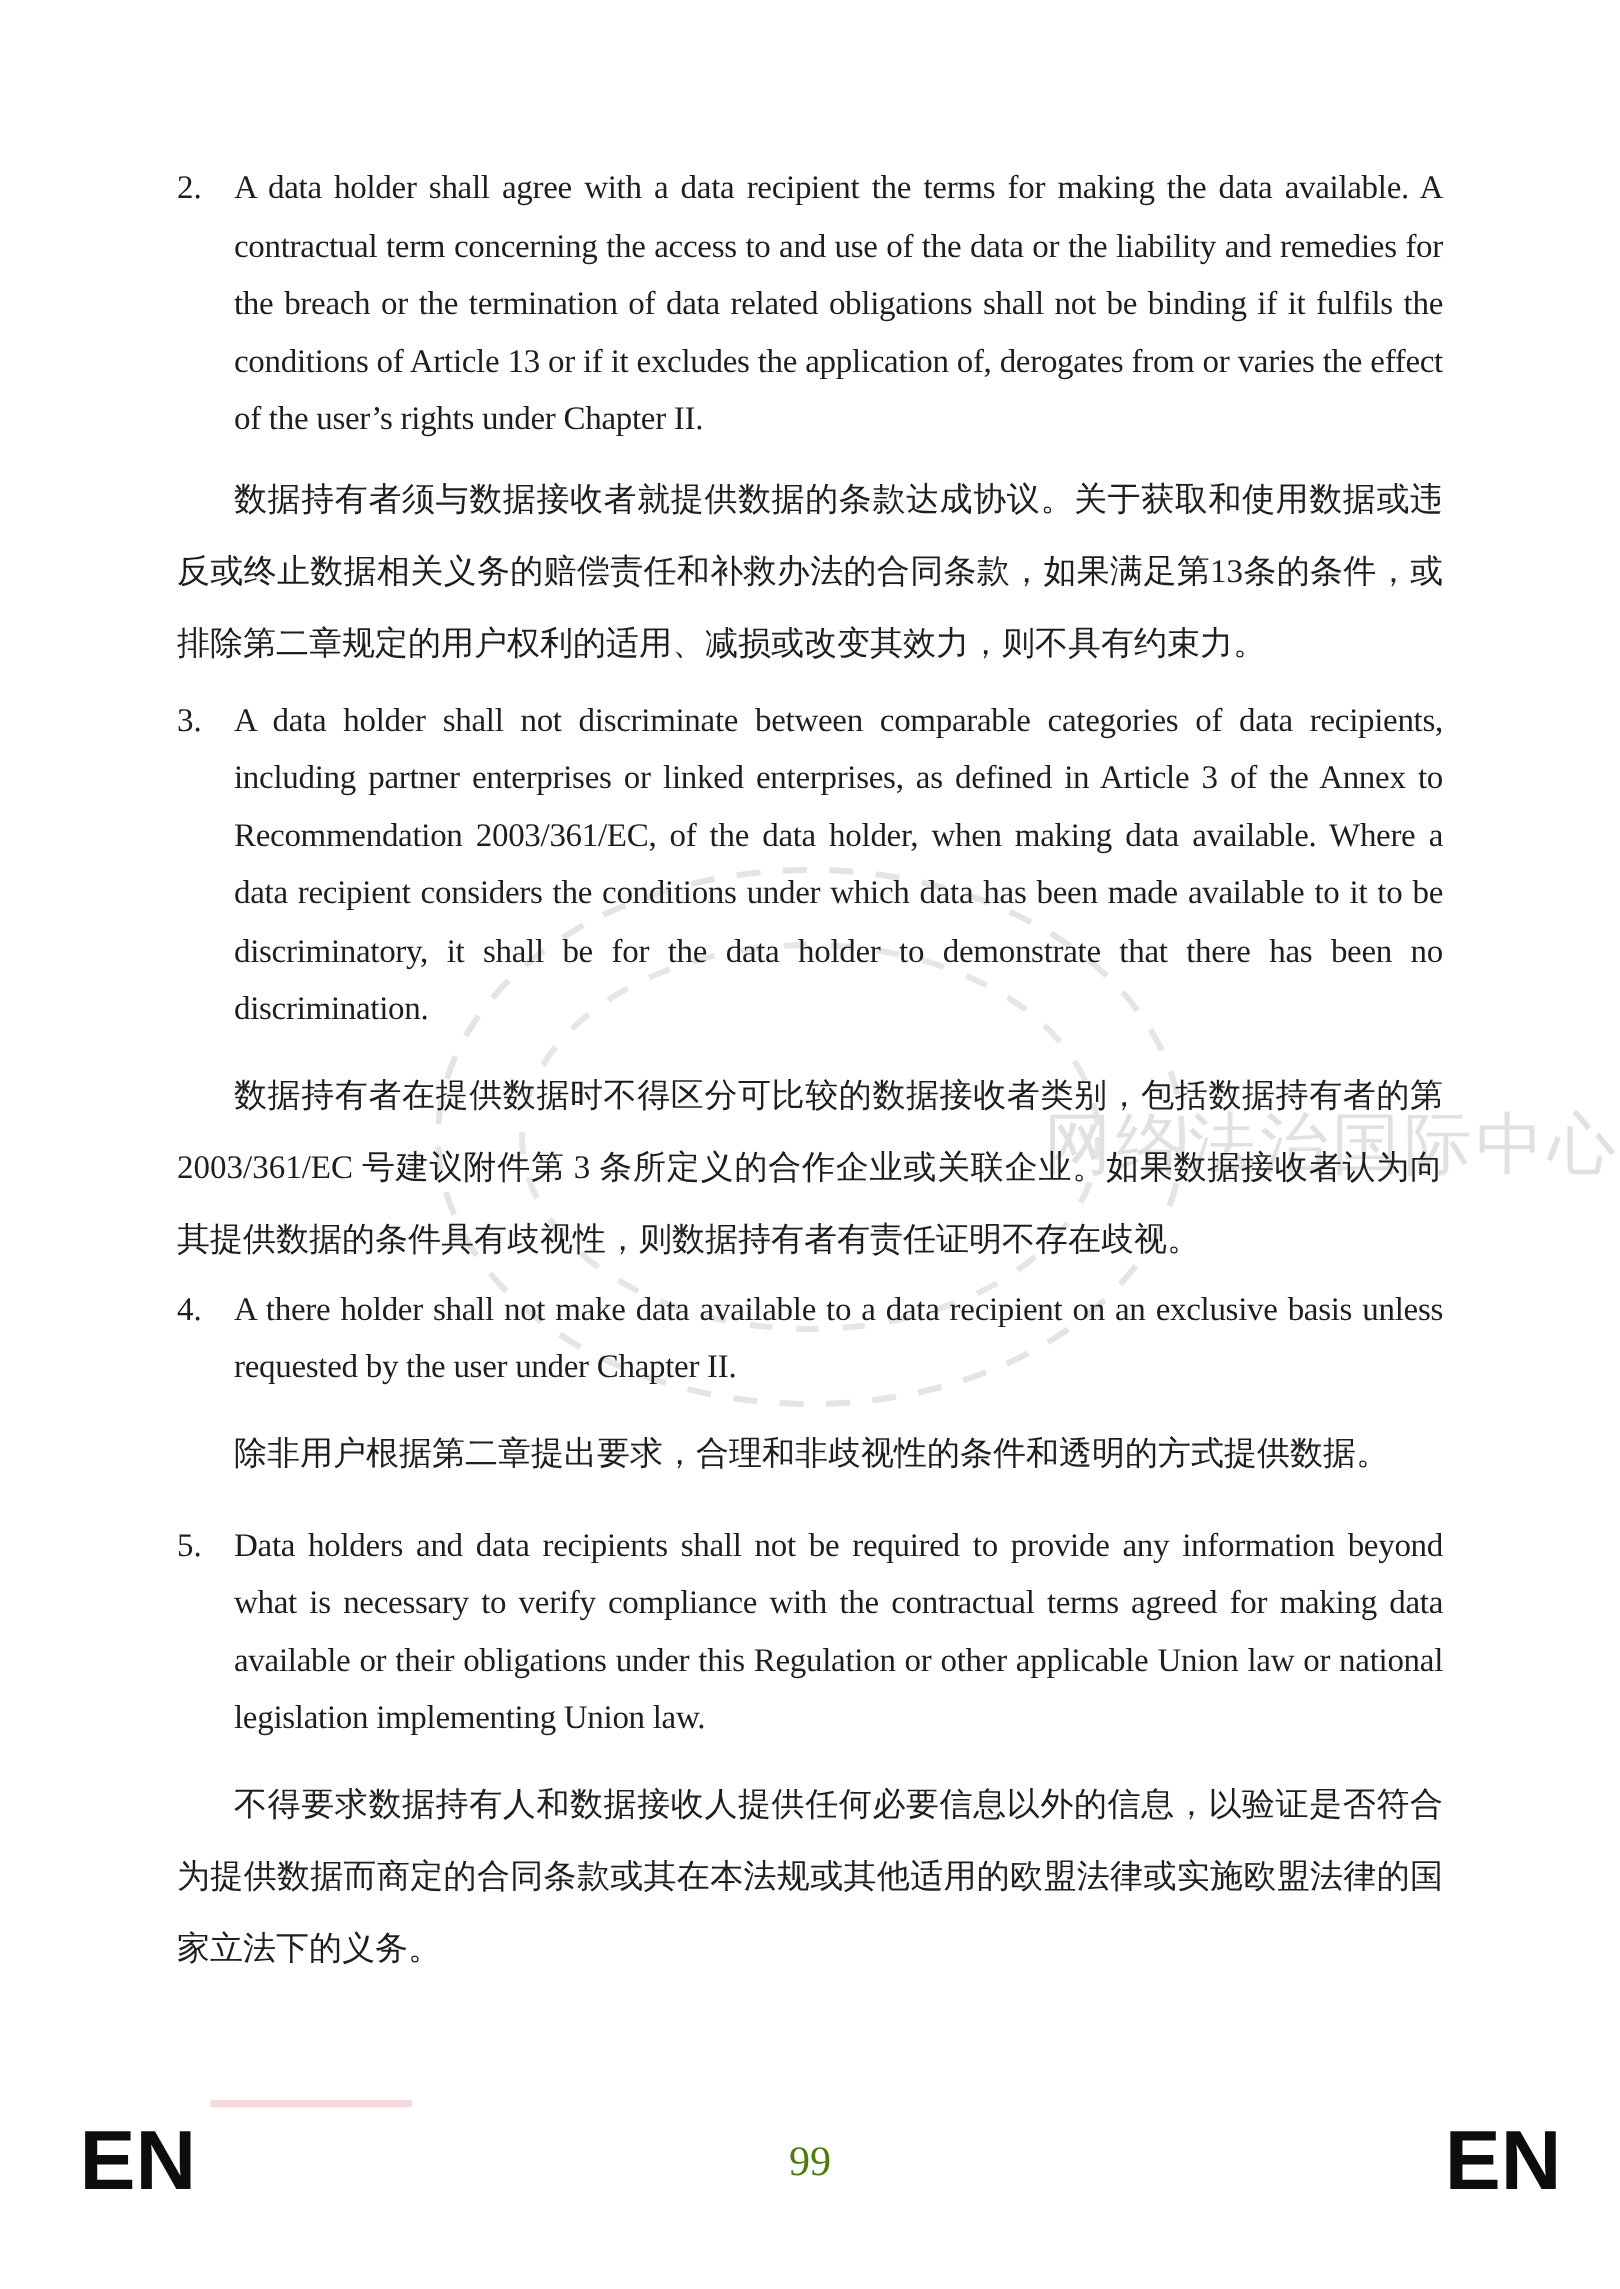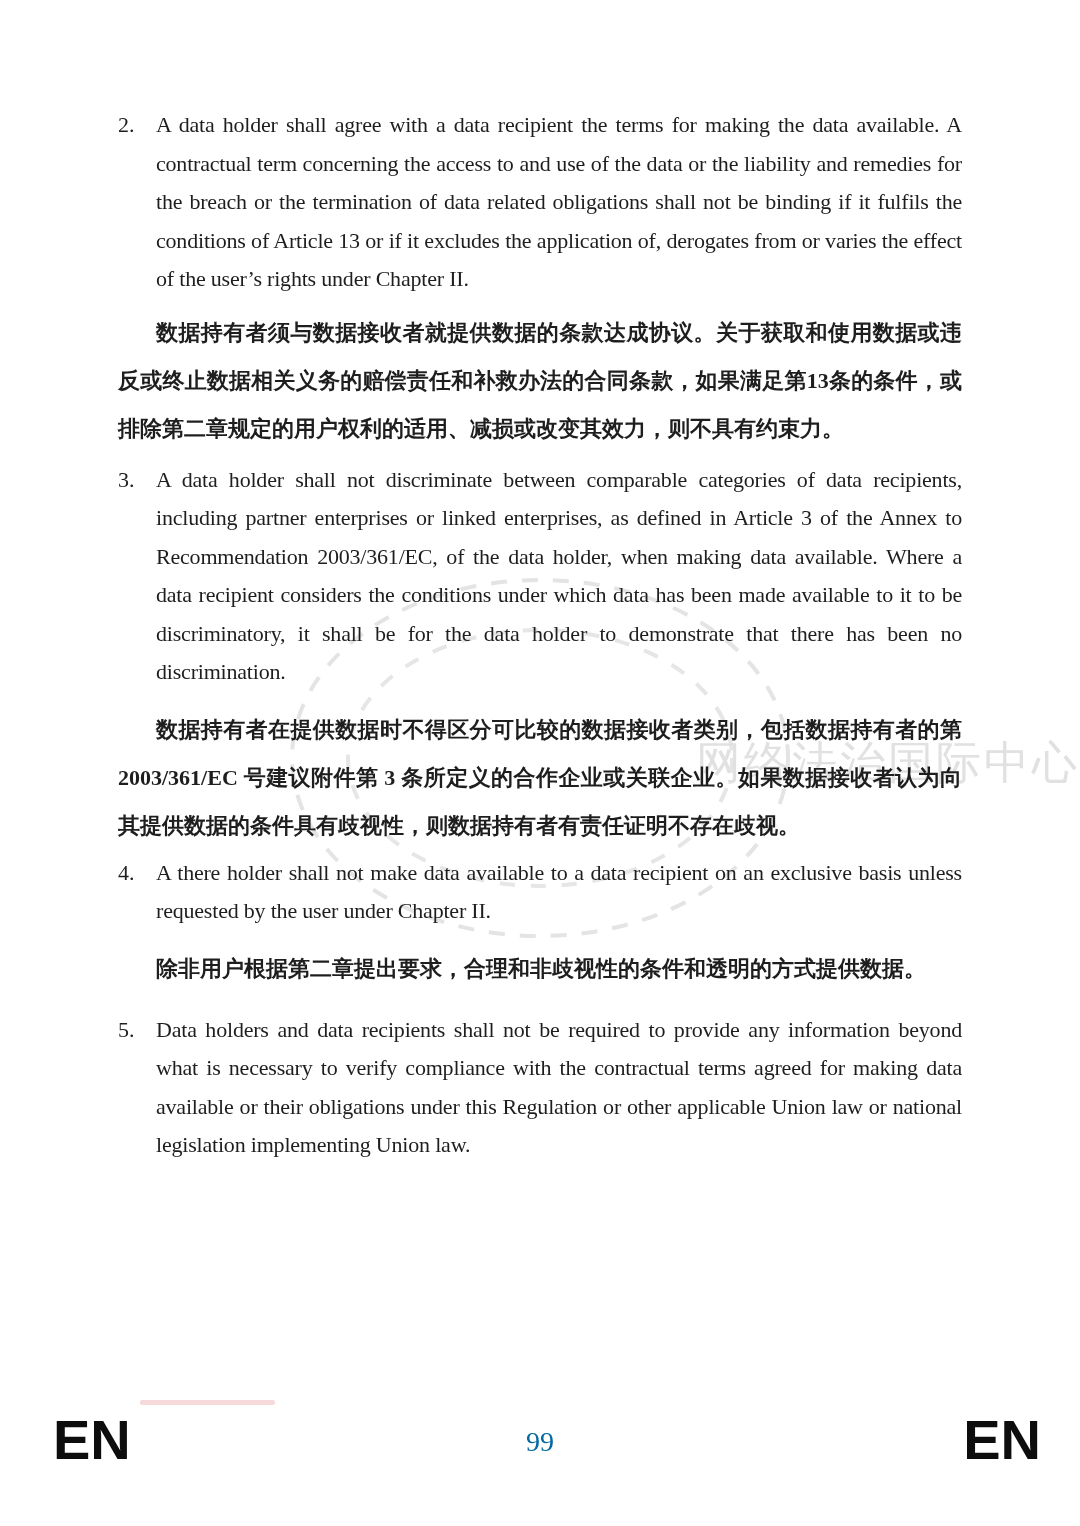--- a/index.html
+++ b/index.html
@@ -27,21 +27,21 @@
   
   .content {
     position: absolute; left: 118px; top: 82px;
     width: 844px; z-index: 2;
   }
   .cn {
     font-size: 22px; line-height: 48px;
     text-align: justify;
     margin: 0;
   }
-  .cn-indent { text-indent: 38px; font-weight: bold; }
+  .cn-indent { text-indent: 38px; }
   .en-item { position: relative; padding-left: 38px; margin: 0; }
   .en-marker {
     position: absolute; left: 0; top: 0;
     font-size: 22px; line-height: 38.5px;
   }
   .en-text {
     font-size: 22px; line-height: 38.5px;
     text-align: justify; letter-spacing: -0.2px;
     margin: 0;
   }
@@ -58,21 +58,21 @@
     position: absolute; top: 1419px; z-index: 2;
     font-family: "Liberation Sans", sans-serif;
     font-weight: 700; font-size: 56px; line-height: 42px;
     color: #0d0d0d;
   }
   .footer-en.left { left: 53px; }
   .footer-en.right { right: 39px; }
   .page-number {
     position: absolute; top: 1426px; left: 0; width: 1080px;
     text-align: center; z-index: 2;
-    font-size: 28px; color: #0369a1;
+    font-size: 28px; color: #4d7c0f;
   }
   
   .scan-artifact {
     position: absolute; left: 140px; top: 1400px;
     width: 135px; height: 5px;
     background: #efc0c3; opacity: 0.6; border-radius: 2px;
   }
 </style>
 </head>
 <body>
@@ -109,20 +109,21 @@
       <p class="en-text">A there holder shall not make data available to a data recipient on an exclusive basis unless requested by the user under Chapter II.</p>
     </div>
 
     <p class="cn cn-indent mt14">除非用户根据第二章提出要求，合理和非歧视性的条件和透明的方式提供数据。</p>
 
     <div class="en-item mt18">
       <span class="en-marker">5.</span>
       <p class="en-text">Data holders and data recipients shall not be required to provide any information beyond what is necessary to verify compliance with the contractual terms agreed for making data available or their obligations under this Regulation or other applicable Union law or national legislation implementing Union law.</p>
     </div>
 
+    <p class="cn cn-indent mt14">不得要求数据持有人和数据接收人提供任何必要信息以外的信息，以验证是否符合为提供数据而商定的合同条款或其在本法规或其他适用的欧盟法律或实施欧盟法律的国家立法下的义务。</p>
 
   </main>
 
   <div class="scan-artifact"></div>
   <div class="footer-en left">EN</div>
   <div class="page-number">99</div>
   <div class="footer-en right">EN</div>
 
 </div>
 

